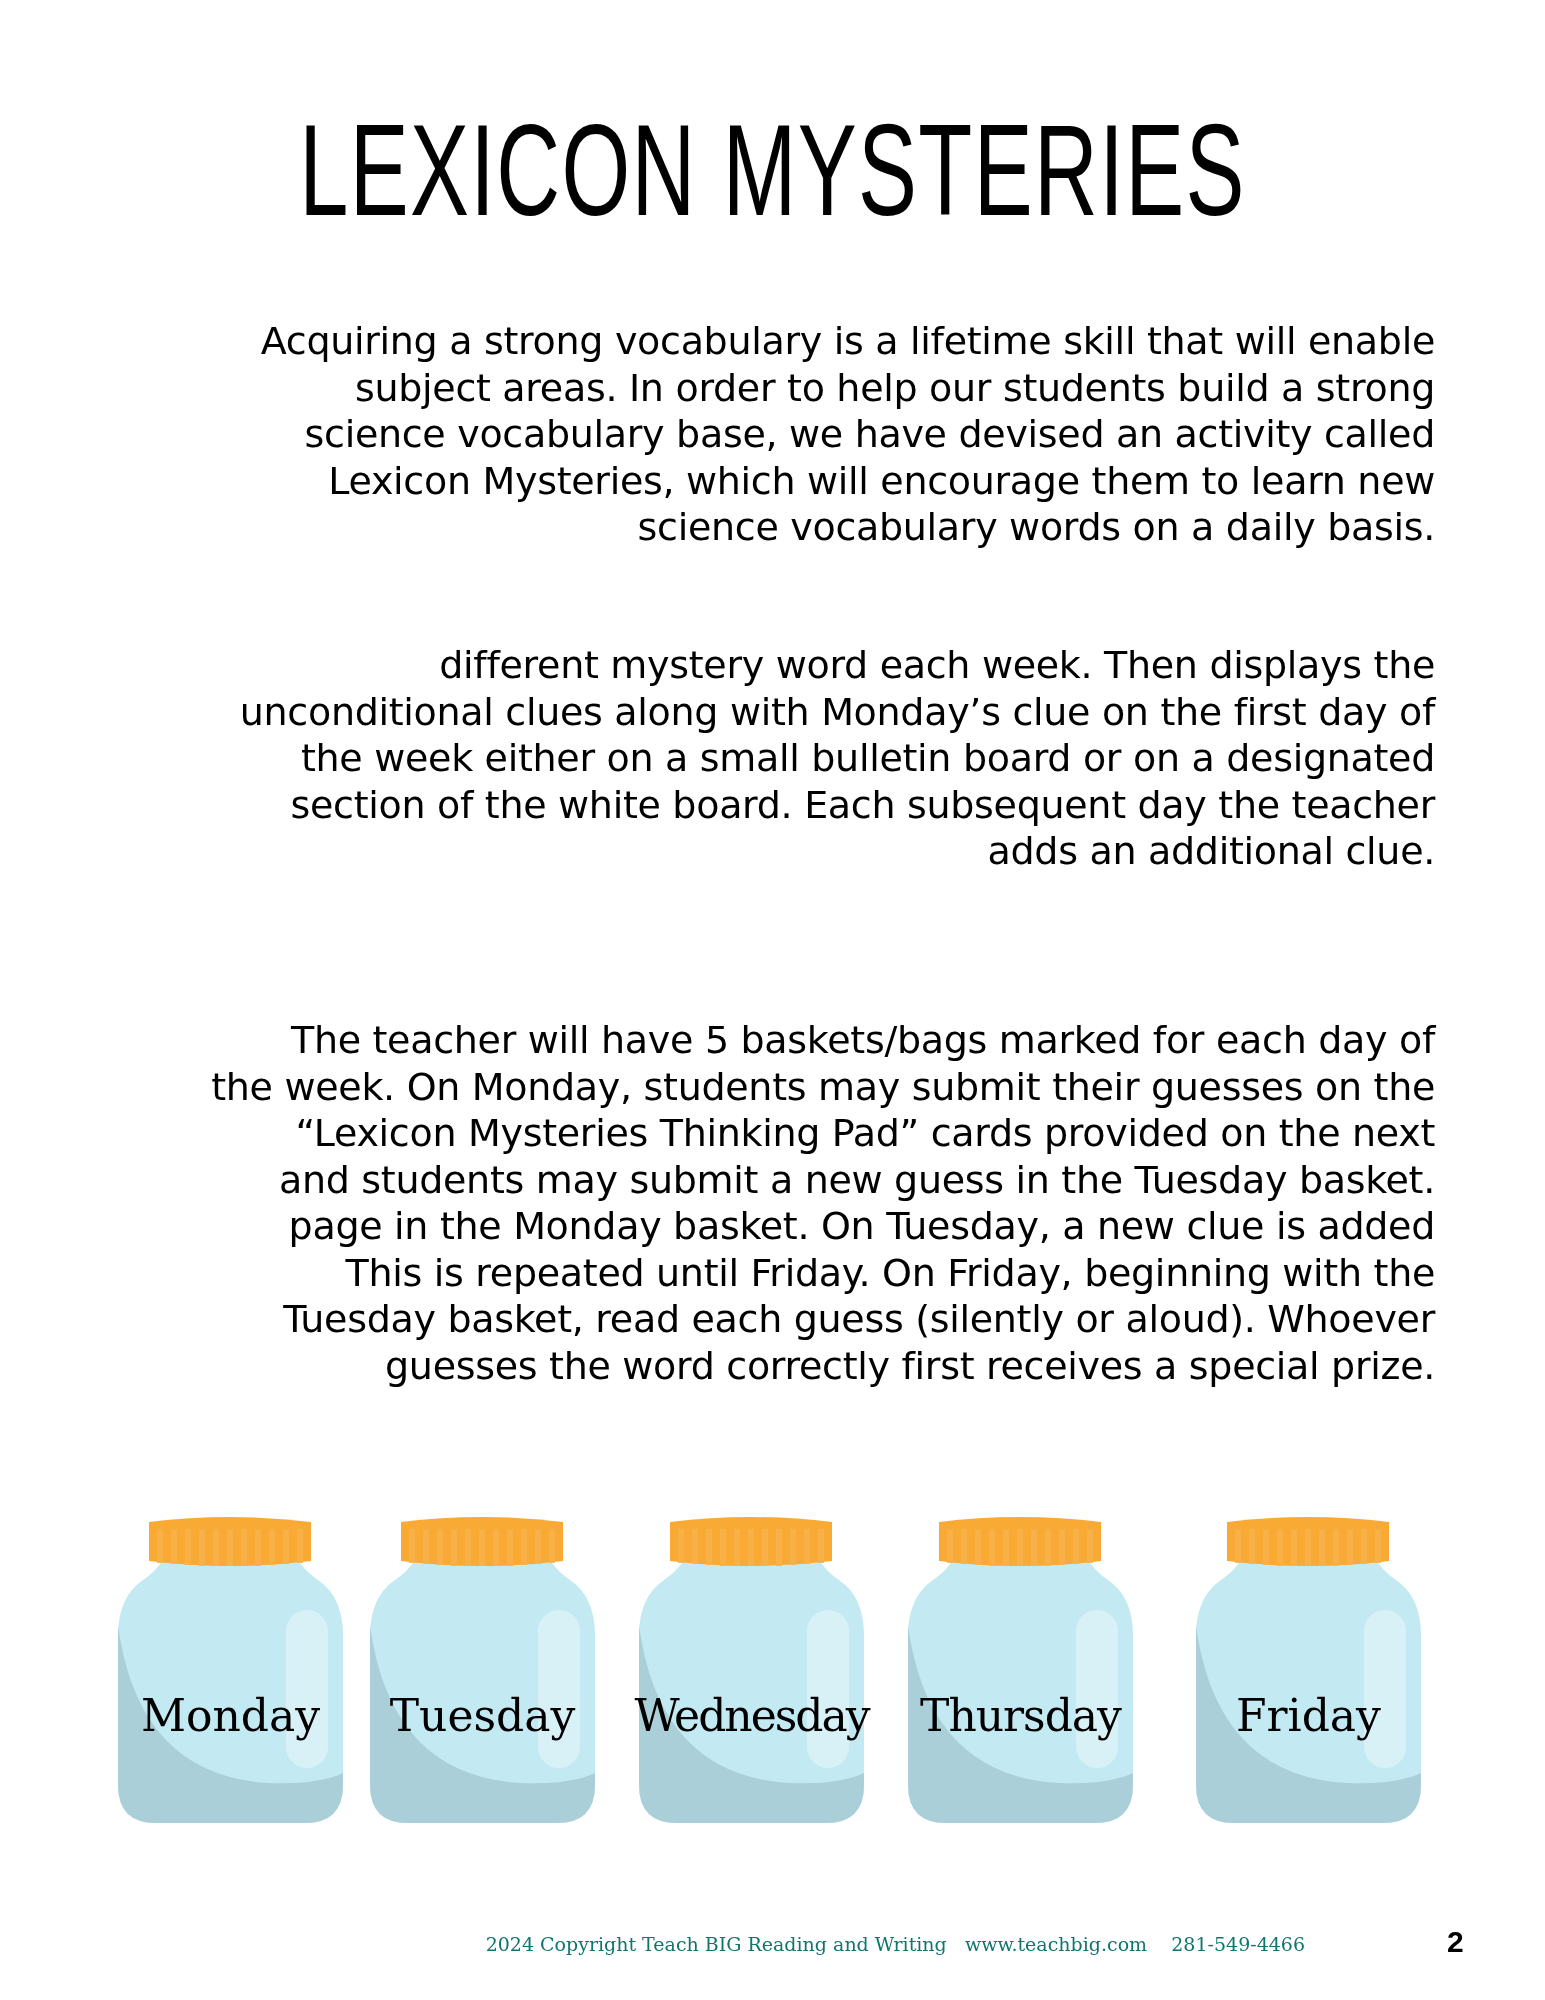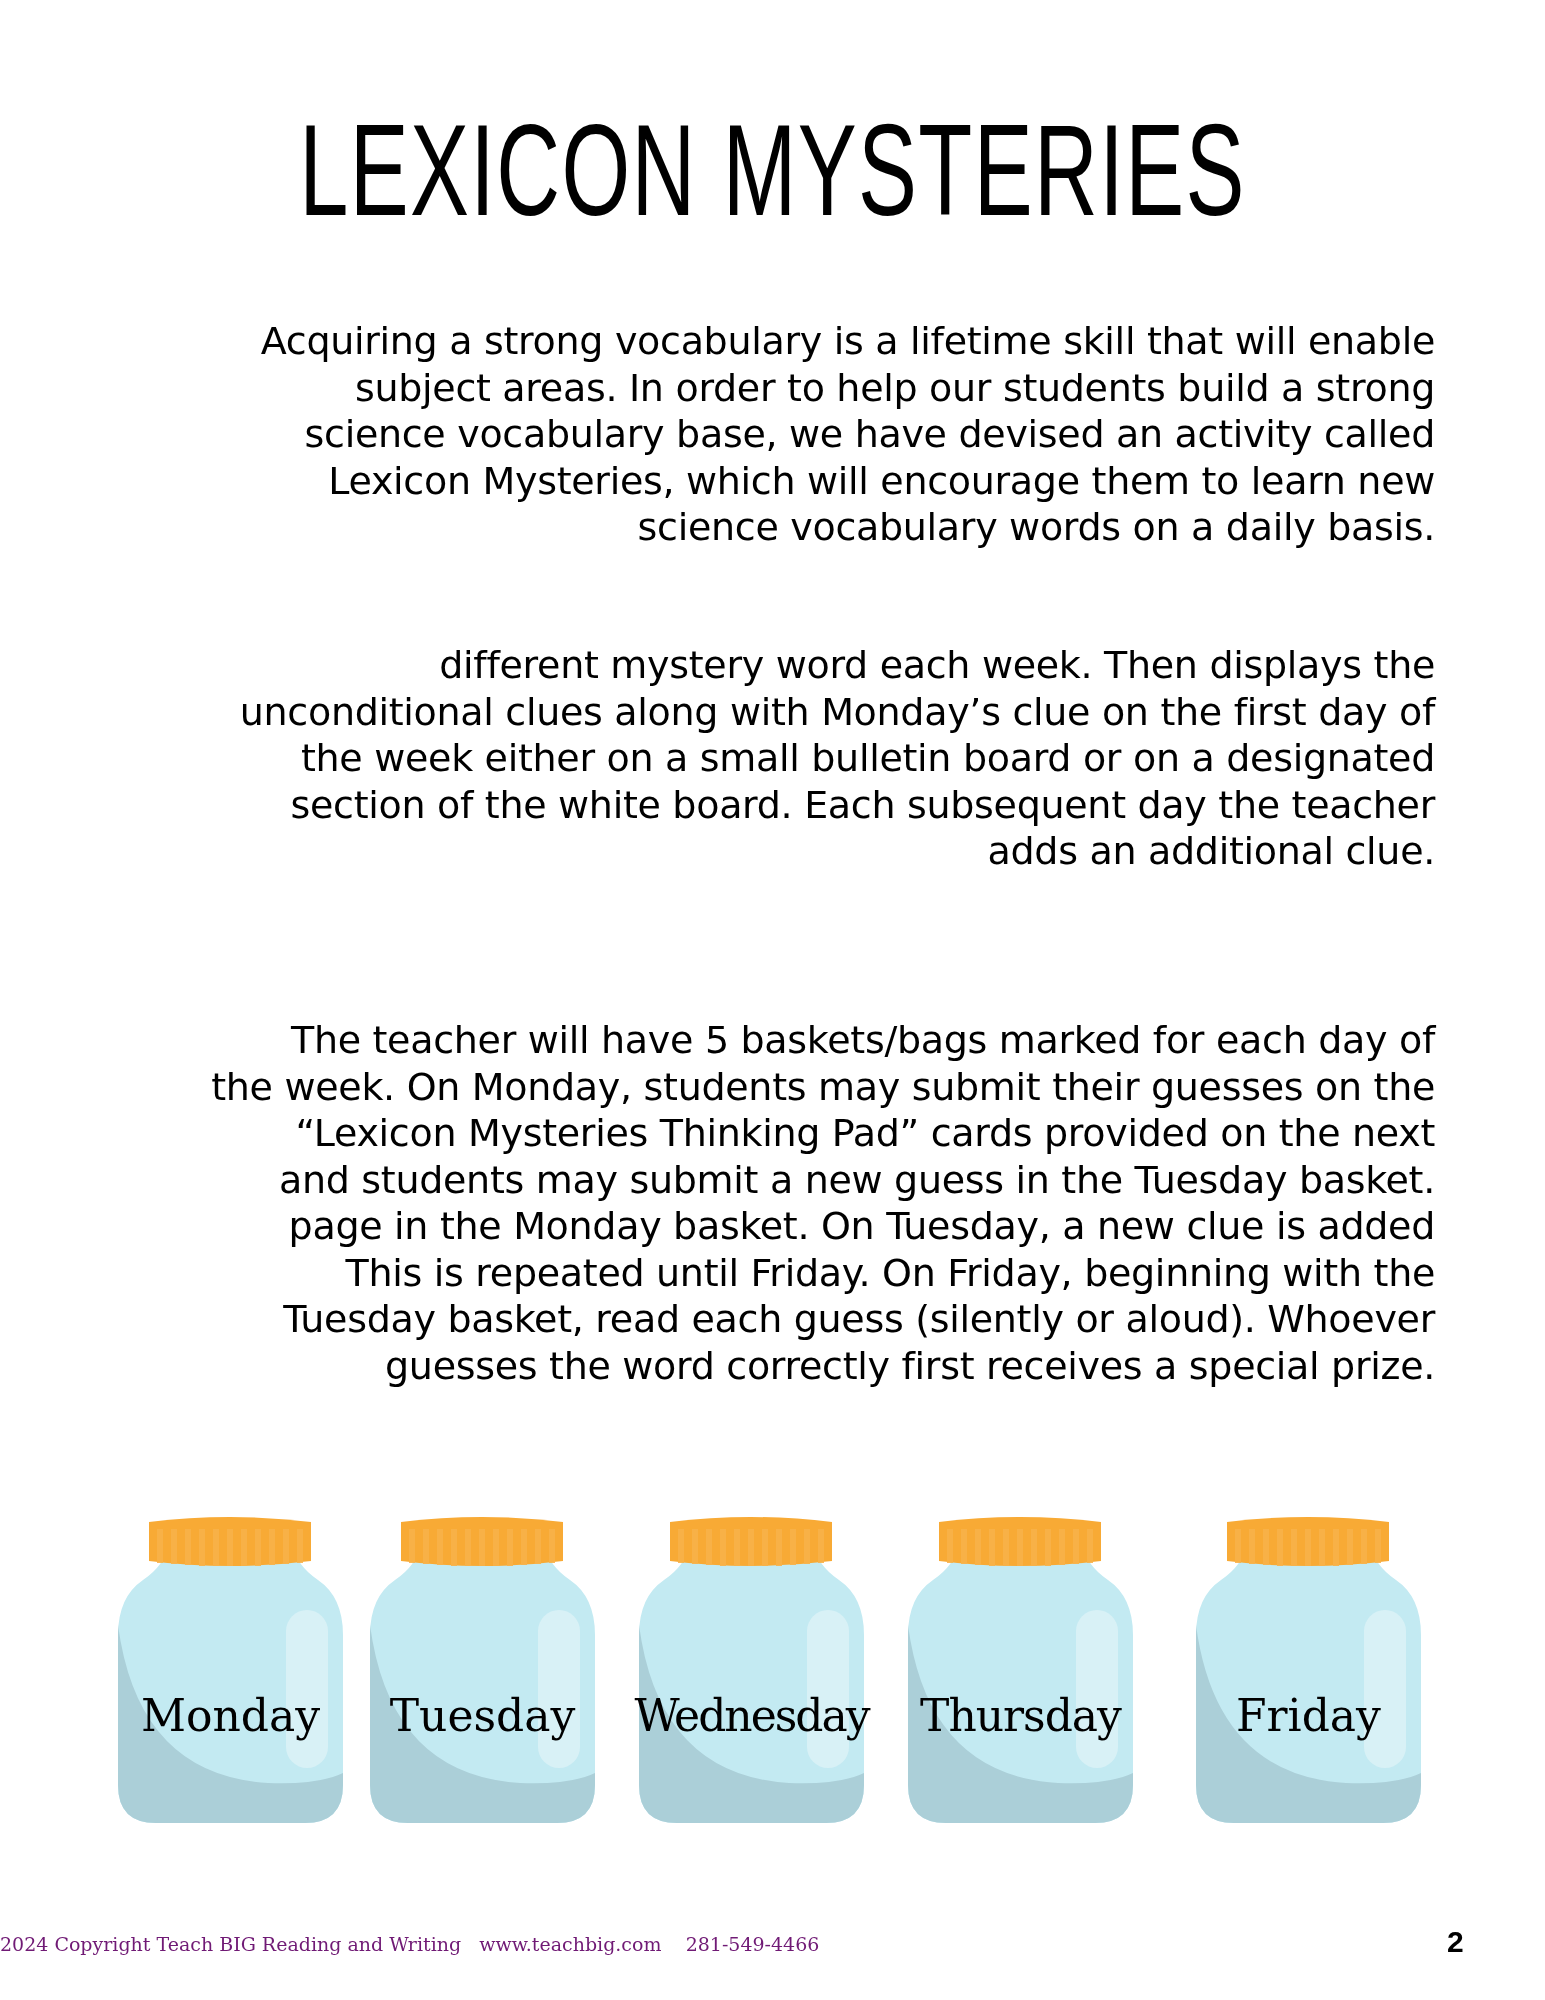--- a/index.html
+++ b/index.html
@@ -21,22 +21,22 @@
   #p3 { top:1017px; }
   .jar { position:absolute; top:1505px; width:225px; height:320px; }
   .jar svg { position:absolute; left:0; top:0; }
   .jar-label {
     position:absolute; left:-20px; width:265px; top:165px; text-align:center;
     font-family:"DejaVu Serif", serif; font-size:44px; line-height:60px; color:#000;
     white-space:nowrap;
     margin-top:16px;
   }
   .footer {
-    position:absolute; top:1933px; left:0; width:1305px; text-align:left;
-    font-family:"DejaVu Serif", serif; font-size:19px; color:#701a75;
+    position:absolute; top:1933px; left:0; width:1305px; text-align:right;
+    font-family:"DejaVu Serif", serif; font-size:19px; color:#0f766e;
   }
   .page-num {
     position:absolute; top:1925px; left:1447px;
     font-family:"Liberation Sans", sans-serif; font-weight:bold; font-size:30px;
   }
 </style>
 </head>
 <body>
 
 <div class="title">LEXICON MYSTERIES</div>

